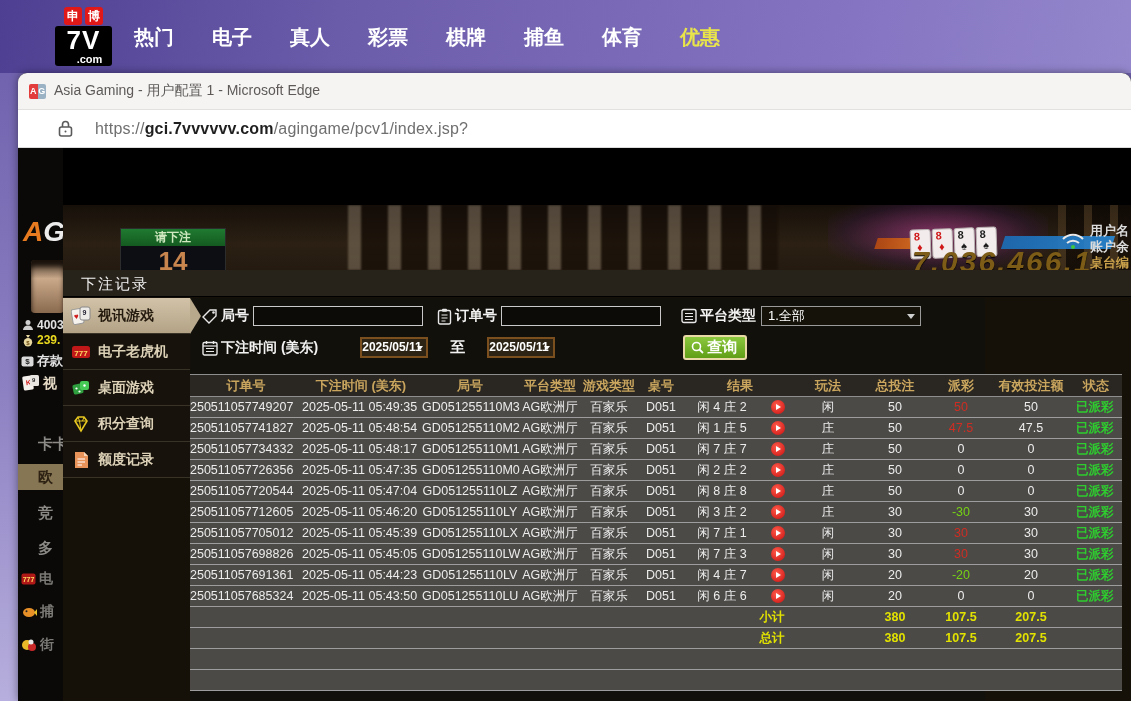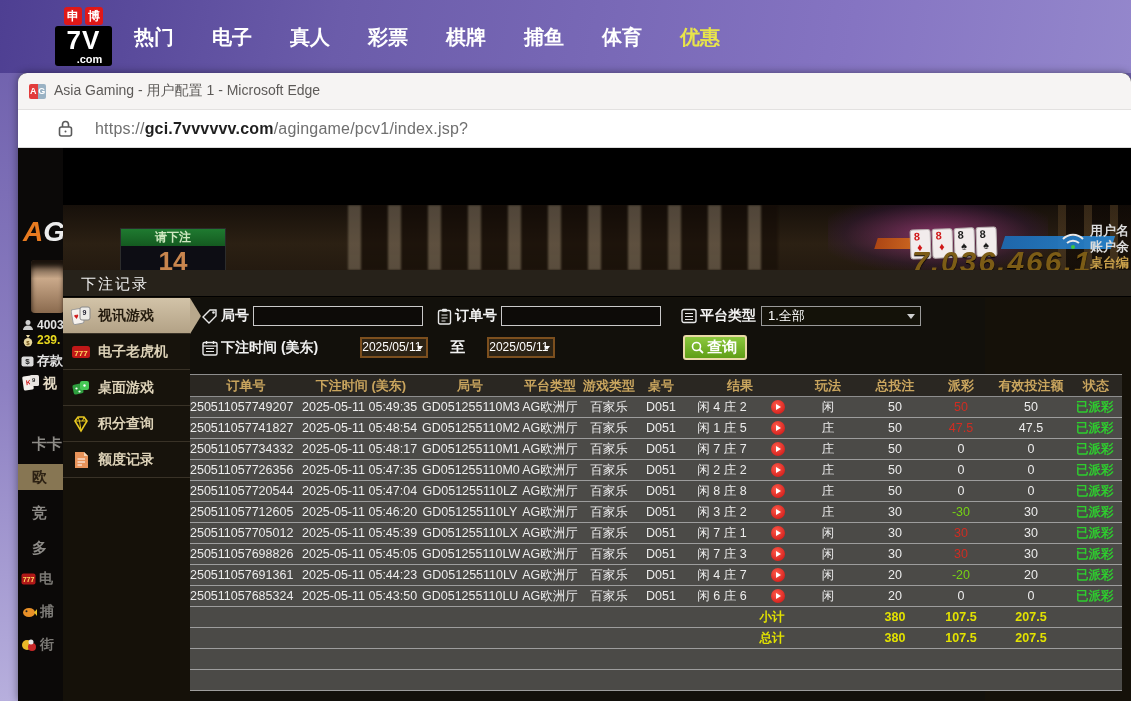--- a/index.html
+++ b/index.html
@@ -67,21 +67,21 @@
 
   
   .page-side { position:absolute; left:0; top:0; width:45px; height:553px; background:#0b0908; overflow:hidden;}
   .ag-logo { position:absolute; left:5px; top:68px; font-size:28px; font-weight:bold; font-style:italic; white-space:nowrap;}
   .ag-logo .a { color:#e87b20; } .ag-logo .g { color:#ececec; }
   .avatar { position:absolute; left:13px; top:112px; width:33px; height:53px; border-radius:4px;
     background:linear-gradient(180deg,#3a2d22 0%,#caa98a 35%,#8a6a4e 100%); box-shadow:inset 0 6px 5px #1a120c;}
   .side-row { position:absolute; display:flex; align-items:center; gap:3px; white-space:nowrap;}
   .side-row .txt { font-size:12px; font-weight:bold; color:#e2e2e2; }
   .yellow { color:#e8d81e !important; }
-  .side-menu-item { position:absolute; left:0; width:45px; height:26px; line-height:26px; padding-left:14px;
+  .side-menu-item { position:absolute; left:0; width:45px; height:26px; line-height:26px; padding-left:20px;
     color:#8c8a86; font-size:15px; font-weight:bold; white-space:nowrap;}
   .side-menu-item.hl { background:#877653; color:#2c2113; }
   .mini-ic { display:inline-block; }
 
   
   .panel { position:absolute; left:45px; top:122px; width:1068px; height:431px; background:#151109; }
   .panel-header { height:27px; background:#27221a; color:#f2f2f2; font-size:15px; line-height:27px;
     padding-left:18px; letter-spacing:2px; border-bottom:1px solid #000;}
   .tabs { position:absolute; left:0; top:28px; width:127px; }
   .tab { position:relative; height:36px; display:flex; align-items:center; gap:7px; padding-left:8px;
@@ -96,21 +96,21 @@
   .f-label { font-size:14px; font-weight:bold; color:#f2f2f2; }
   .f-row1 { position:absolute; left:12px; top:8px; display:flex; align-items:center; }
   .f-row2 { position:absolute; left:12px; top:37px; display:flex; align-items:center; }
   .f-input { height:20px; background:#0d0b08; border:1px solid #c9c9c9; color:#fff; font-size:12px; padding:0 4px;}
   .f-ic { margin-right:3px; }
   .select-box { position:relative; width:160px; height:20px; background:#141209; border:1px solid #9a9a9a;
     color:#fff; font-size:13px; line-height:18px; padding-left:6px; cursor:pointer;}
   .select-box .arr { position:absolute; right:5px; top:7px; width:0; height:0;
     border-left:4px solid transparent; border-right:4px solid transparent; border-top:5px solid #cfcfcf;}
   .date-box { position:relative; width:68px; height:21px; background:#2c2315; border:2px solid #7c4f1e;
-    color:#fff; font-size:12px; font-weight:normal; line-height:17px; text-align:right; cursor:pointer; padding-right:8px;}
+    color:#fff; font-size:12px; font-weight:bold; line-height:17px; text-align:right; cursor:pointer; padding-right:8px;}
   .date-box .arr { position:absolute; right:3px; top:7px; width:0; height:0;
     border-left:3px solid transparent; border-right:3px solid transparent; border-top:4px solid #fff;}
   .to-label { font-size:15px; font-weight:bold; color:#f2f2f2; margin:0 22px; }
   .query-btn { display:flex; align-items:center; gap:3px; height:25px; padding:0 8px 0 6px;
     background:linear-gradient(180deg,#8cc83e,#5f9e16); border:2px solid #e9d9a7; border-radius:3px;
     color:#fff; font-size:15px; font-weight:bold; cursor:pointer;}
 
   
   .bet-table { border-collapse:collapse; width:932px; table-layout:fixed; margin-top:0; }
   .bet-table th { background:#2a2722; color:#c9a55e; font-size:13px; font-weight:bold; height:22px;

